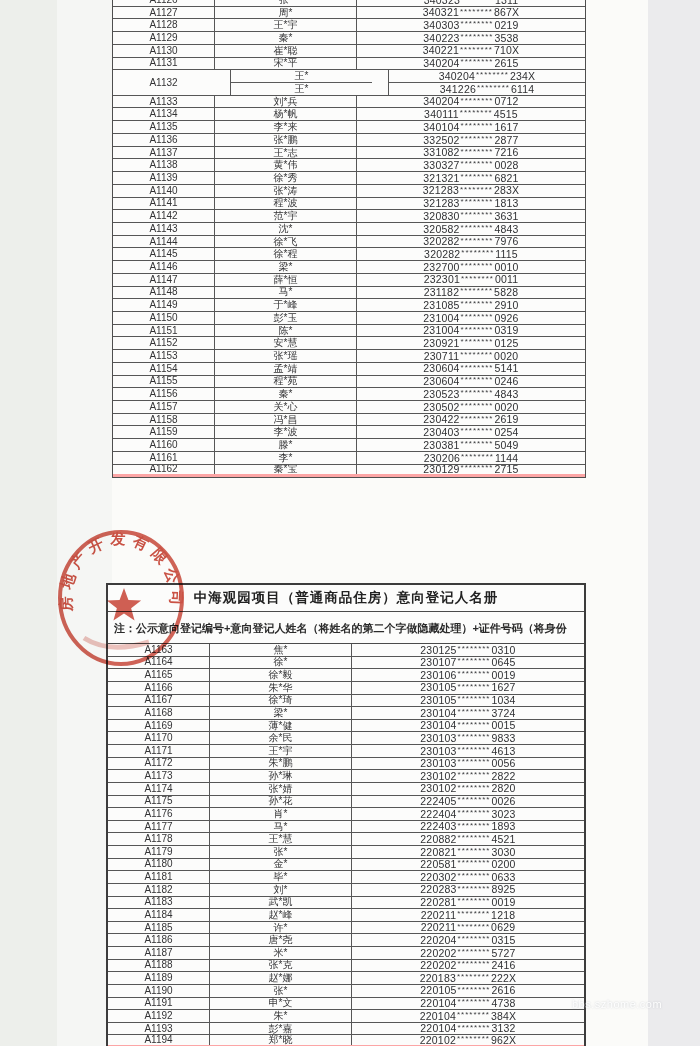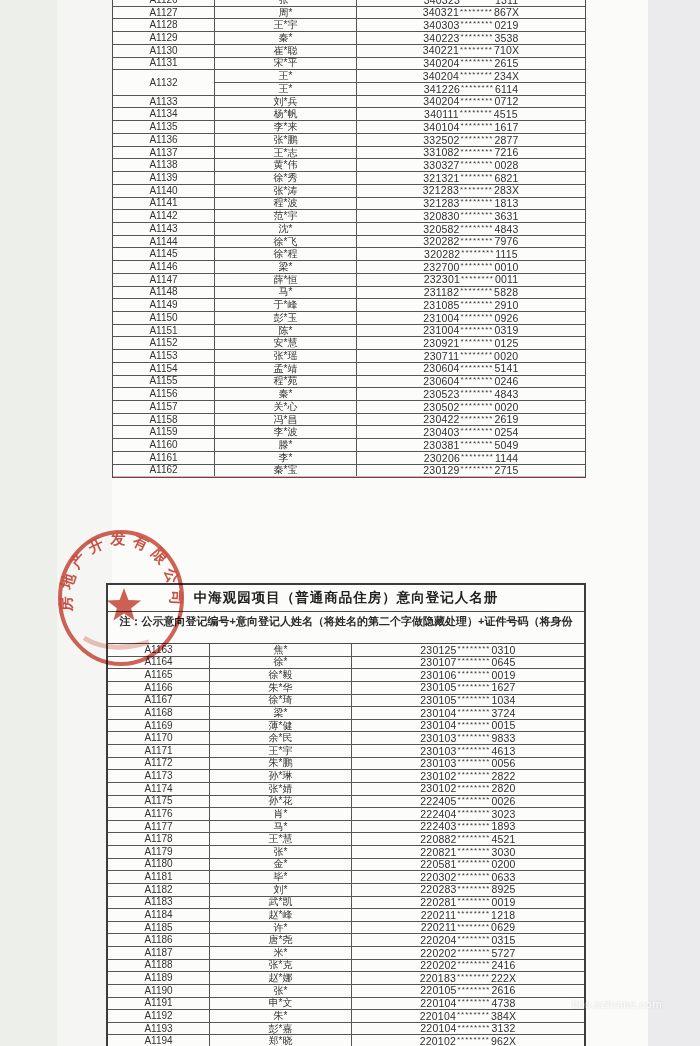--- a/index.html
+++ b/index.html
@@ -41,22 +41,22 @@
   .tbl2{
     left:106px;top:583px;width:480px;
     --rh:12.63px;
     border:2px solid #3c3c3c;border-bottom:none;
   }
   .trow{
     display:flex;height:var(--rh);
     border-bottom:1px solid #565656;
     box-sizing:border-box;
   }
-  .trow.h2{height:calc(var(--rh) * 2);}
-  .trow:last-child{border-bottom:1px solid #fca5a5;}
+  .trow.h2{height:calc(var(--rh) * 2);gap:16px;}
+  .trow:last-child{border-bottom:3px solid #fca5a5;}
   .cell{
     box-sizing:border-box;
     display:flex;flex-direction:column;
     justify-content:center;align-items:stretch;
     overflow:hidden;
   }
   .cell-code{width:101px;}
   .cell-name{width:142px;border-left:1px solid #565656;}
   .cell-id{flex:1;border-left:1px solid #565656;}
   .cl{
@@ -70,21 +70,21 @@
   
   .title-row{
     height:27px;display:flex;align-items:center;justify-content:center;
     border-bottom:1px solid #4a4a4a;box-sizing:border-box;
     font-size:13.5px;font-weight:bold;letter-spacing:1px;color:#222;
   }
   .note-row{
     box-sizing:border-box;
     height:32px;padding:2px 6px 1px 6px;
     border-bottom:1px solid #4a4a4a;
-    display:flex;flex-direction:row;justify-content:center;
+    display:flex;flex-direction:column;justify-content:center;
     font-size:11px;font-weight:600;color:#2b2b2b;
   }
   .note-line1{text-align:left;white-space:nowrap;line-height:14px;}
   .note-line2{text-align:center;line-height:14px;}
   
   .stamp{
     position:absolute;left:54px;top:526px;width:136px;height:146px;
     mix-blend-mode:multiply;opacity:.88;
     pointer-events:none;
   }

